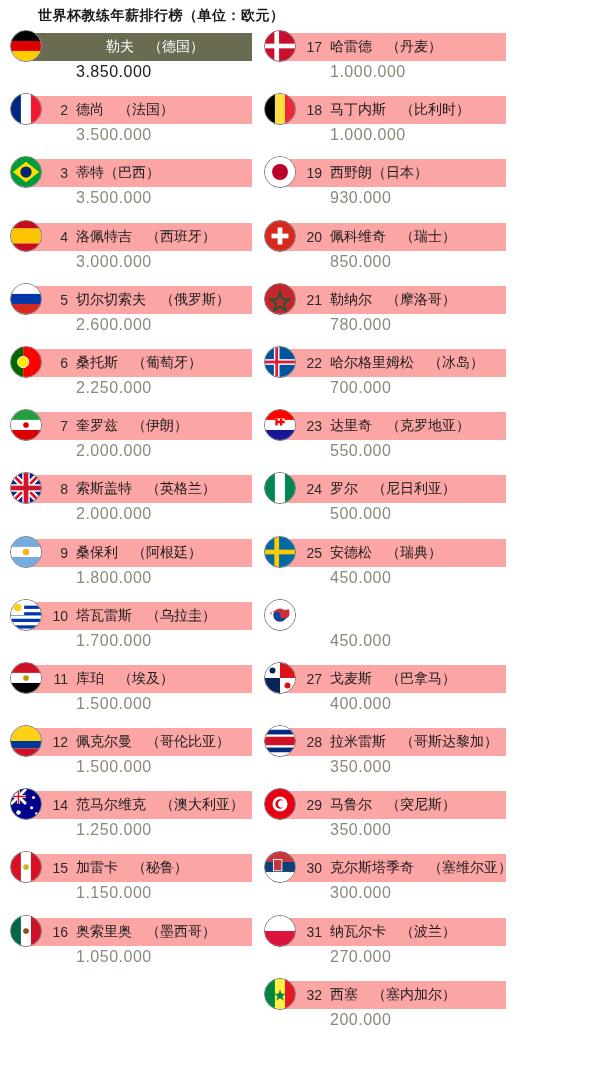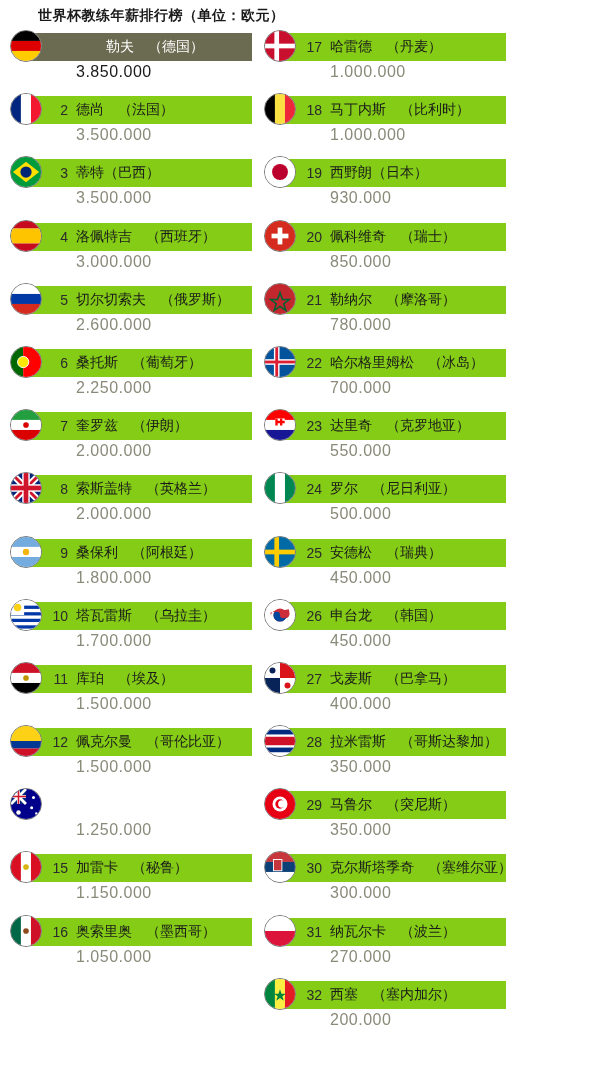--- a/index.html
+++ b/index.html
@@ -36,21 +36,21 @@
   .entry {
     position: relative;
     height: 63.2px;
   }
   .bar {
     position: absolute;
     left: 18px;
     top: 2px;
     height: 28px;
     right: 4px;
-    background: #84cc16;
+    background: #fca5a5;
     display: flex;
     align-items: center;
   }
   .bar.leader {
     background: #6b6b52;
   }
   .rank {
     color: #2b2b2b;
     font-size: 14px;
     margin-left: 28px;
@@ -273,20 +273,24 @@
           <span class="flag">
             <svg viewBox="0 0 32 32">
               <rect width="32" height="16" fill="#fcd116"></rect>
               <rect y="16" width="32" height="8" fill="#003893"></rect>
               <rect y="24" width="32" height="8" fill="#ce1126"></rect>
             </svg>
           </span>
           <div class="value">1.500.000</div>
         </div>
         <div class="entry">
+          <div class="bar">
+            <span class="rank">14</span>
+            <span class="name">范马尔维克　（澳大利亚）</span>
+          </div>
           <span class="flag">
             <svg viewBox="0 0 32 32">
               <rect width="32" height="32" fill="#00008b"></rect>
               <rect width="16" height="16" fill="#00247d"></rect>
               <path d="M0,0 L16,16 M16,0 L0,16" stroke="#fff" stroke-width="3"></path>
               <rect x="6.5" width="3" height="16" fill="#fff"></rect>
               <rect y="6.5" width="16" height="3" fill="#fff"></rect>
               <rect x="7.2" width="1.6" height="16" fill="#cf142b"></rect>
               <rect y="7.2" width="16" height="1.6" fill="#cf142b"></rect>
               <circle cx="8" cy="25" r="2.4" fill="#fff"></circle>
@@ -451,24 +455,20 @@
           <span class="flag">
             <svg viewBox="0 0 32 32">
               <rect width="32" height="32" fill="#006aa7"></rect>
               <rect x="10" width="5" height="32" fill="#fecc00"></rect>
               <rect y="13.5" width="32" height="5" fill="#fecc00"></rect>
             </svg>
           </span>
           <div class="value">450.000</div>
         </div>
         <div class="entry">
-          <div class="bar">
-            <span class="rank">26</span>
-            <span class="name">申台龙　（韩国）</span>
-          </div>
           <span class="flag">
             <svg viewBox="0 0 32 32">
               <rect width="32" height="32" fill="#fff"></rect>
               <path d="M8,18 a5,5 0 0 1 10,0 a5,5 0 0 0 10,0 v-4 h-20 z" fill="#cd2e3a" transform="translate(-2,-2) rotate(-10 16 16)"></path>
               <circle cx="16" cy="16" r="7" fill="#cd2e3a"></circle>
               <path d="M9,16 a3.5,3.5 0 0 1 7,0 a3.5,3.5 0 0 0 7,0 a7,7 0 0 1 -14,0 z" fill="#0047a0"></path>
             </svg>
           </span>
           <div class="value">450.000</div>
         </div>

